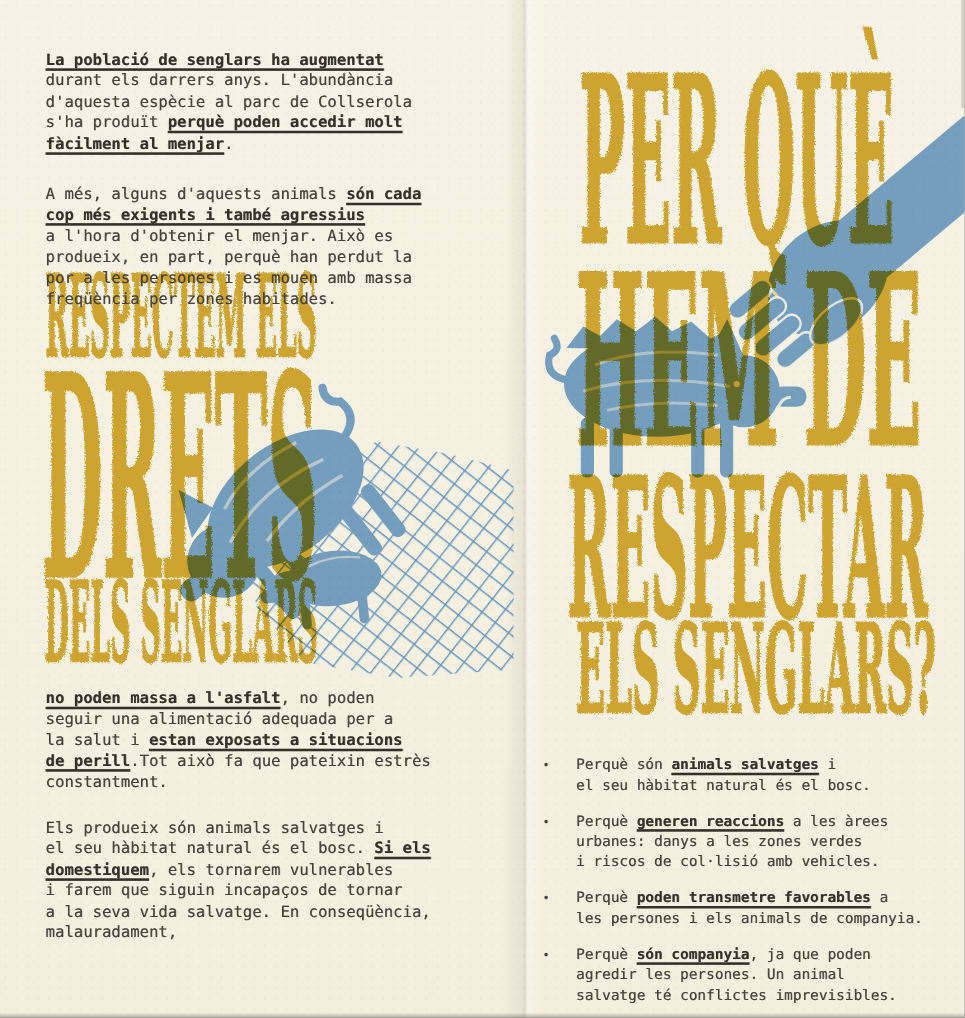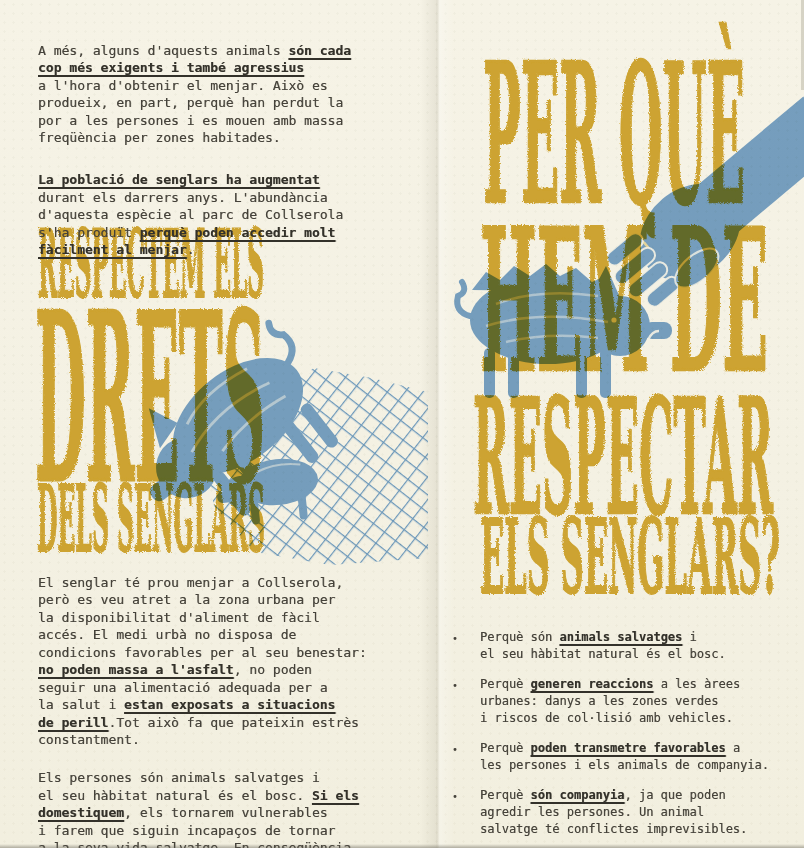--- a/index.html
+++ b/index.html
@@ -141,45 +141,40 @@
       <rect x="-70" y="-26" width="28" height="18" rx="5" fill="none" stroke="#ecdfae" stroke-width="2.5"></rect>
       <rect x="-82" y="-36" width="42" height="15" rx="7.5" stroke="rgba(255,255,255,0.9)" stroke-width="2"></rect>
       <rect x="-88" y="-17" width="48" height="15" rx="7.5" stroke="rgba(255,255,255,0.9)" stroke-width="2"></rect>
       <rect x="-86" y="2" width="46" height="15" rx="7.5" stroke="rgba(255,255,255,0.9)" stroke-width="2"></rect>
       <rect x="-78" y="21" width="38" height="15" rx="7.5" stroke="rgba(255,255,255,0.9)" stroke-width="2"></rect>
       <ellipse cx="-18" cy="32" rx="26" ry="13" stroke="rgba(255,255,255,0.8)" stroke-width="2"></ellipse>
     </g>
   </svg>
 
   <div class="bodytext p12">
+    <p><span class="bu">La població de senglars ha augmentat</span><span>
+durant els darrers anys. L'abundància
+d'aquesta espècie al parc de Collserola
+s'ha produït </span><span class="bu">perquè poden accedir molt
+fàcilment al menjar</span><span>.</span></p>
     <p><span>A més, alguns d'aquests animals </span><span class="bu">són cada
 cop més exigents i també agressius</span><span>
 a l'hora d'obtenir el menjar. Això es
 produeix, en part, perquè han perdut la
 por a les persones i es mouen amb massa
 freqüència per zones habitades.</span></p>
-    <p><span class="bu">La població de senglars ha augmentat</span><span>
-durant els darrers anys. L'abundància
-d'aquesta espècie al parc de Collserola
-s'ha produït </span><span class="bu">perquè poden accedir molt
-fàcilment al menjar</span><span>.</span></p>
   </div>
 
   <div class="bodytext p34">
-    <p><span>El senglar té prou menjar a Collserola,
-però es veu atret a la zona urbana per
-la disponibilitat d'aliment de fàcil
-accés. El medi urbà no disposa de
-condicions favorables per al seu benestar:
-</span><span class="bu">no poden massa a l'asfalt</span><span>, no poden
+    <p><span class="bu">no poden massa a l'asfalt</span><span>, no poden
 seguir una alimentació adequada per a
 la salut i </span><span class="bu">estan exposats a situacions
 de perill</span><span>.Tot això fa que pateixin estrès
 constantment.</span></p>
-    <p><span>Els persones són animals salvatges i
+    <p><span>Els produeix són animals salvatges i
 el seu hàbitat natural és el bosc. </span><span class="bu">Si els
 domestiquem</span><span>, els tornarem vulnerables
 i farem que siguin incapaços de tornar
 a la seva vida salvatge. En conseqüència,
 malauradament, </span></p>
   </div>
 
   <div class="bullets">
     <div class="bullet">
       <span class="dot">•</span>

